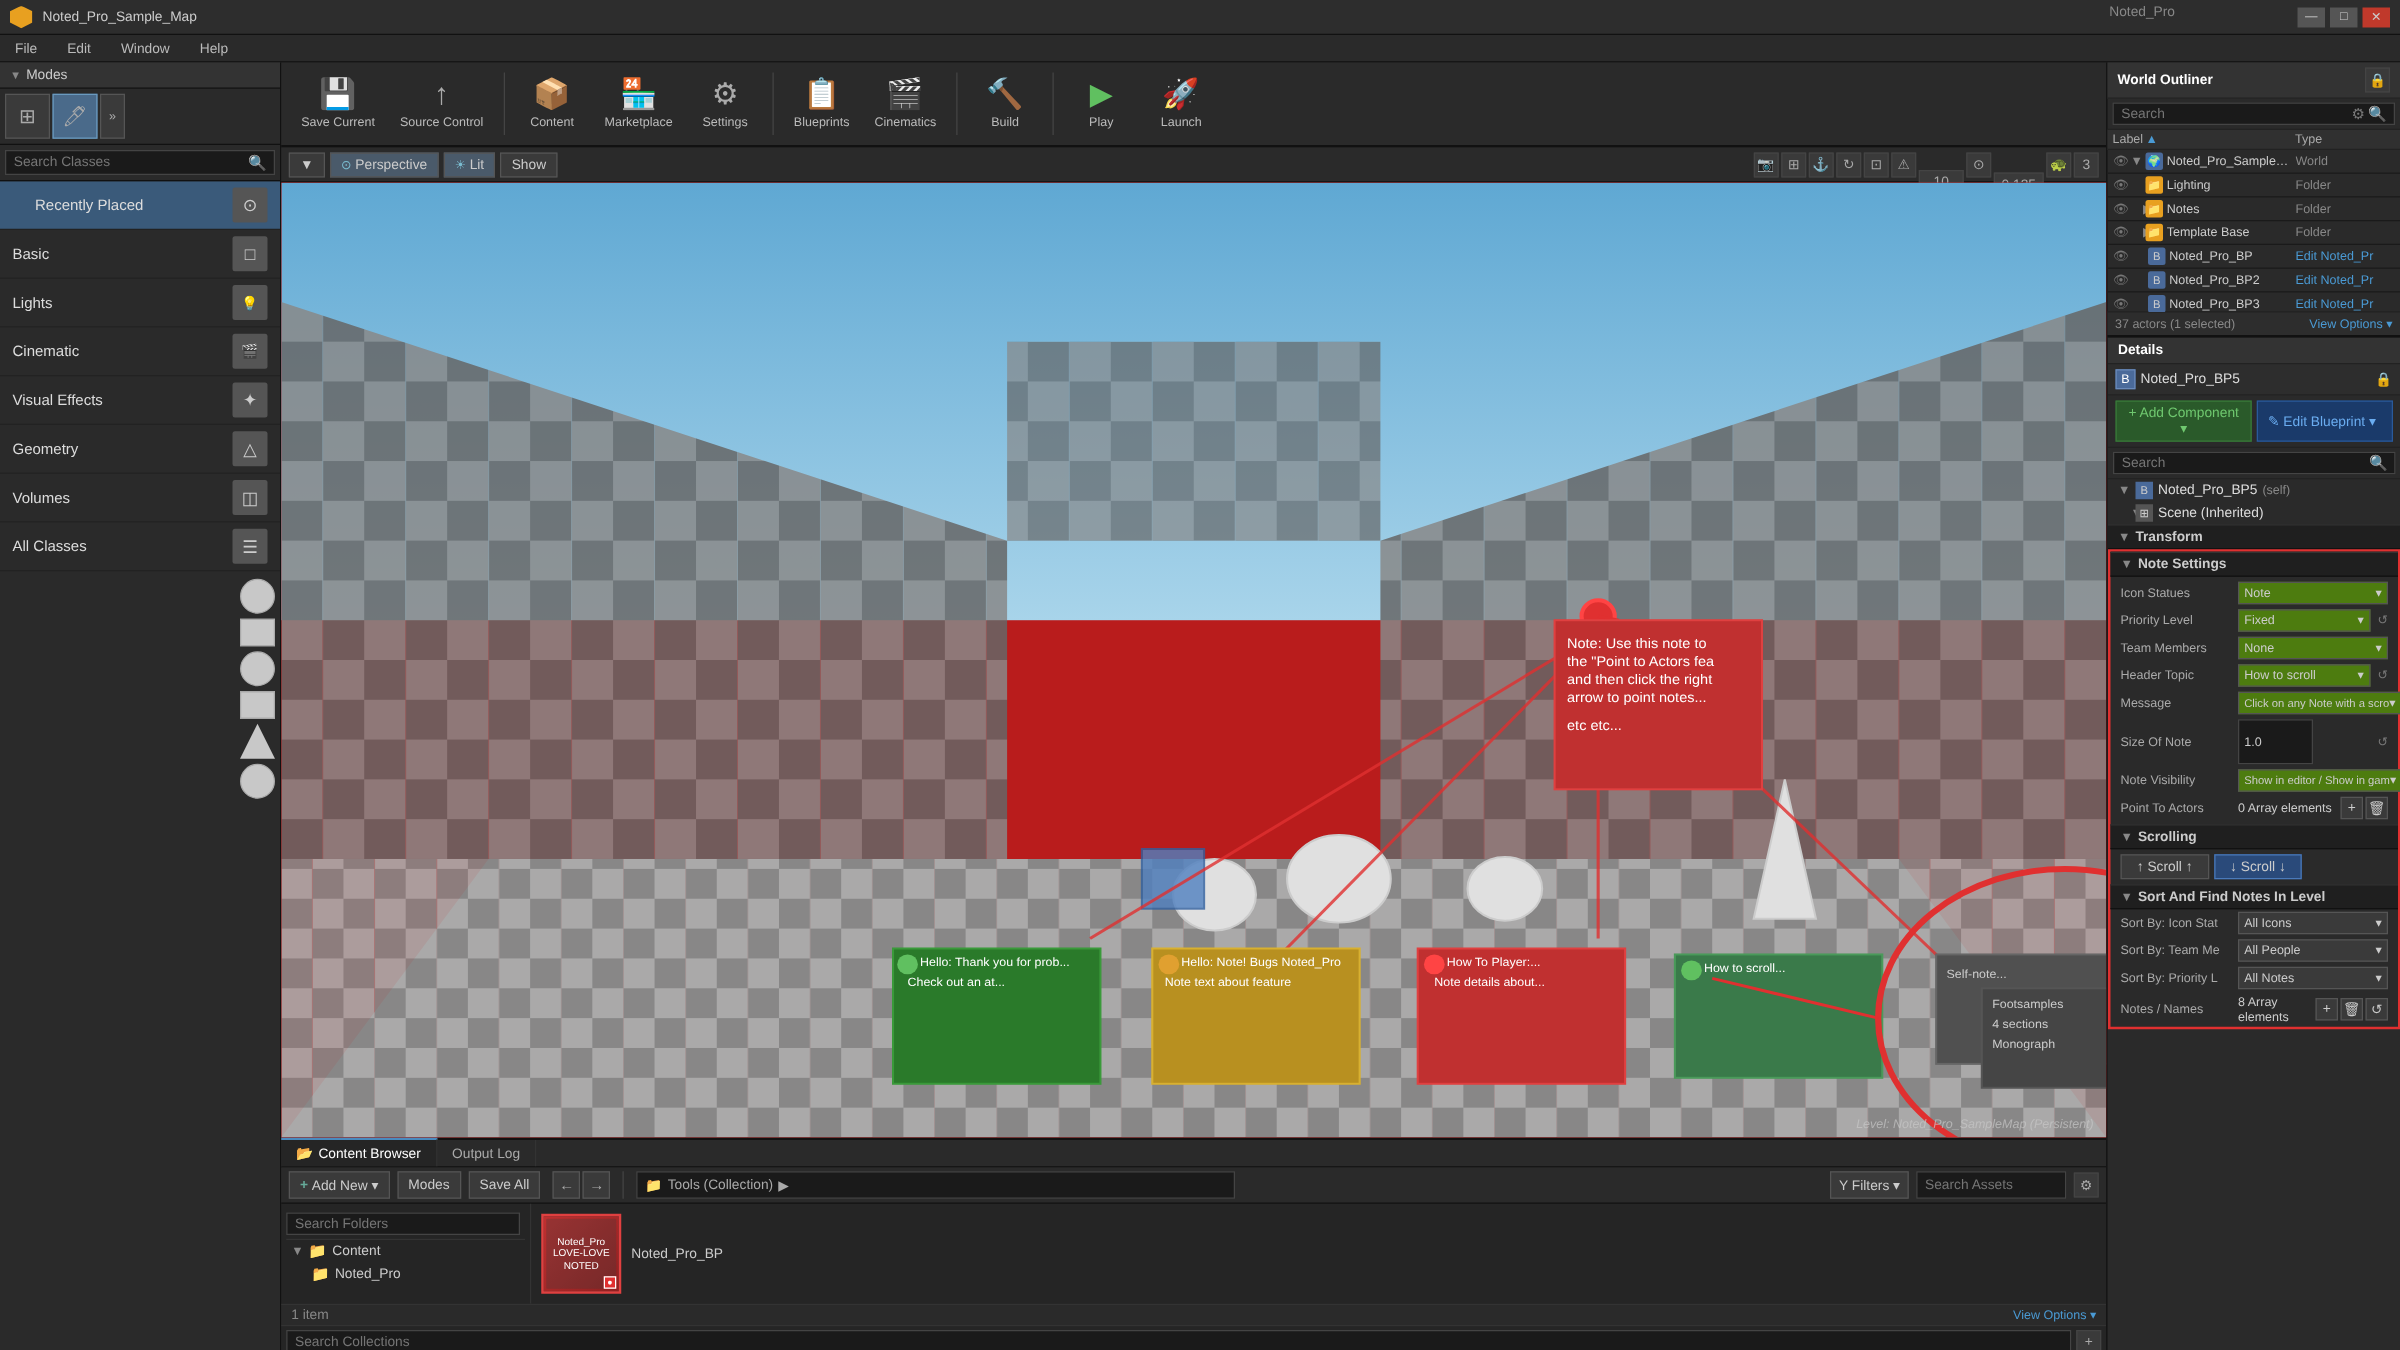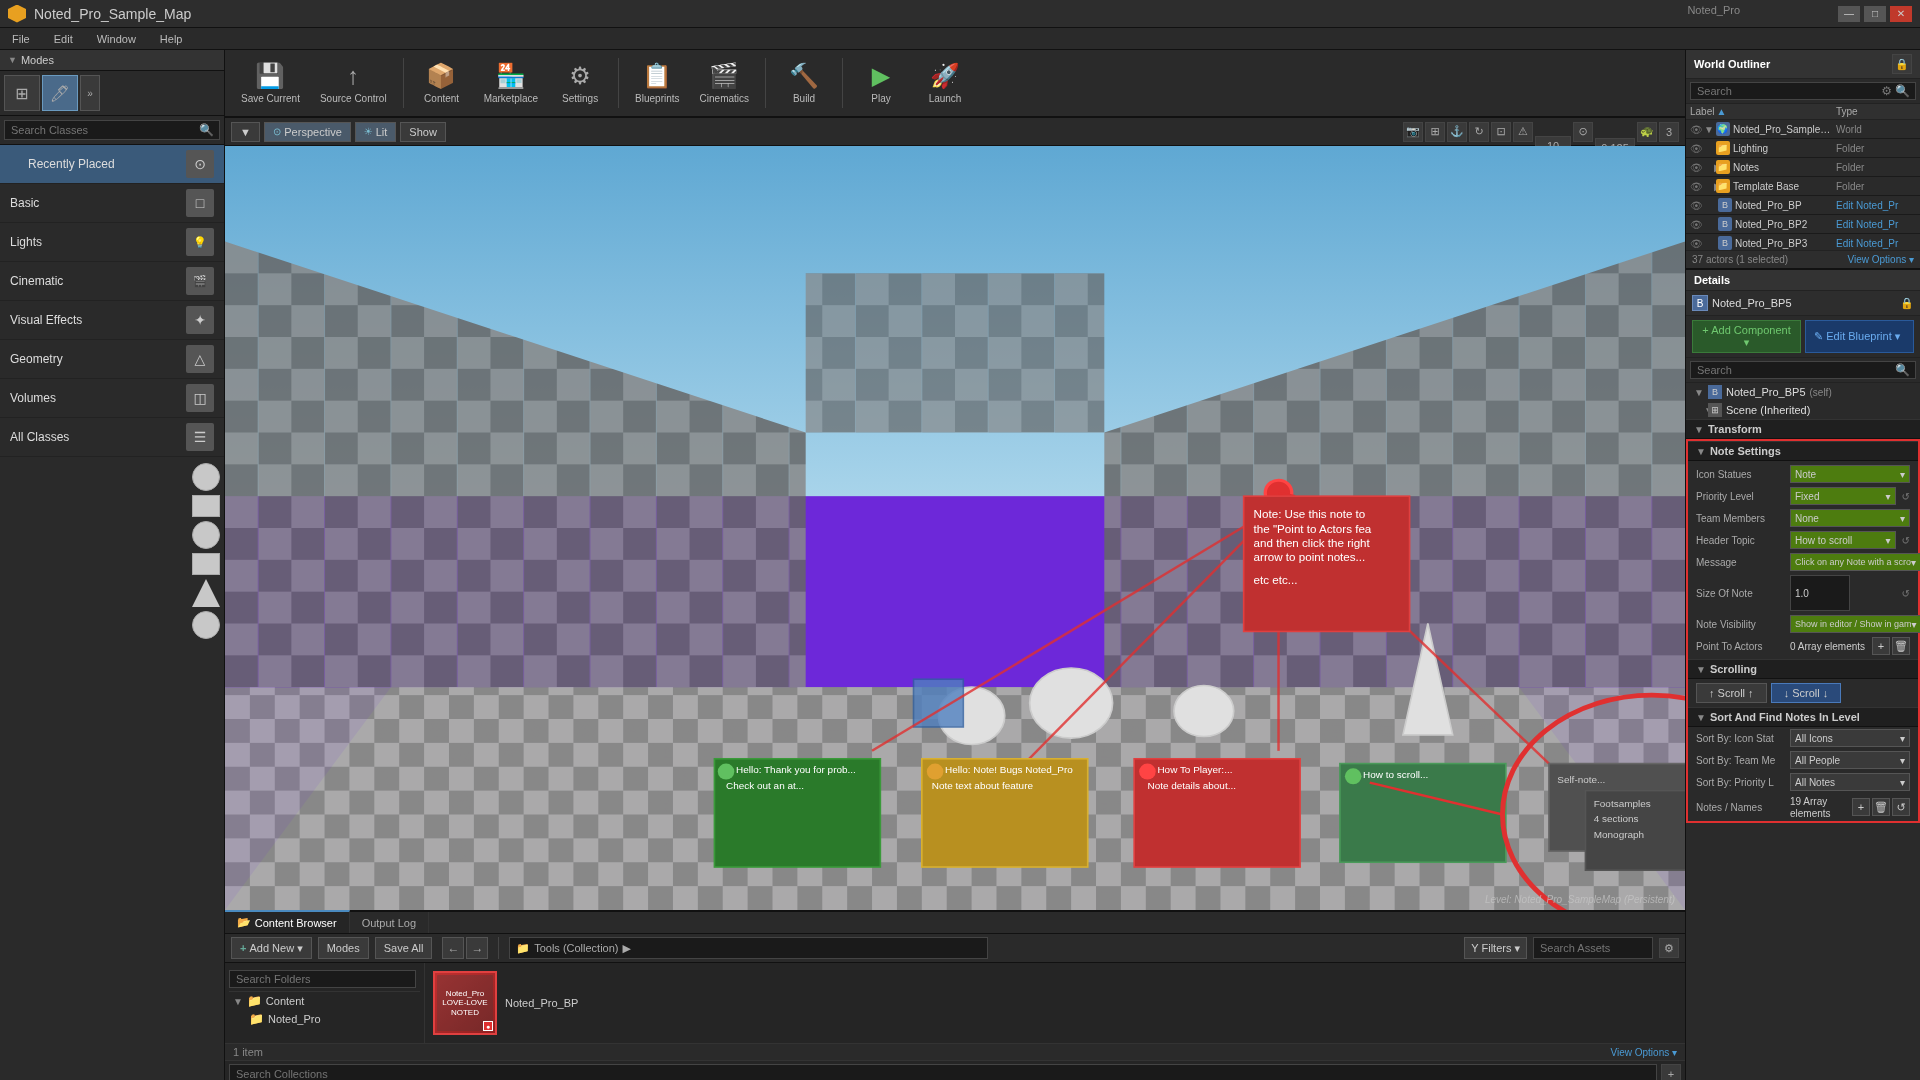--- a/index.html
+++ b/index.html
@@ -2,21 +2,21 @@
 <html><head>
   <meta charset="utf-8">
   <style>
     * { box-sizing: border-box; margin: 0; padding: 0; }
     body { background: #1a1a1a; font-family: 'Segoe UI', Arial, sans-serif; font-size: 11px; color: #ccc; width: 1920px; height: 1080px; overflow: hidden; }
 
     
     #title-bar { background: #2d2d2d; height: 28px; display: flex; align-items: center; justify-content: space-between; padding: 0 8px; border-bottom: 1px solid #111; }
     #title-bar .left { display: flex; align-items: center; gap: 8px; }
     #title-bar .ue-logo { width: 18px; height: 18px; background: #e8a020; clip-path: polygon(50% 0%, 100% 25%, 100% 75%, 50% 100%, 0% 75%, 0% 25%); }
-    #title-bar .title-text { color: #ccc; font-size: 14px; }
+    #title-bar .title-text { color: #ccc; font-size: 11px; }
     #title-bar .right { display: flex; gap: 4px; }
     .win-btn { width: 22px; height: 16px; background: #555; border: none; cursor: pointer; color: #ccc; font-size: 10px; display: flex; align-items: center; justify-content: center; }
     .win-btn.close { background: #c0392b; }
 
     
     #menu-bar { background: #2a2a2a; height: 22px; display: flex; align-items: center; padding: 0 8px; gap: 16px; border-bottom: 1px solid #111; }
     .menu-item { color: #bbb; font-size: 11px; cursor: pointer; padding: 2px 4px; }
 
     
     #main { display: flex; height: calc(1080px - 50px); }
@@ -46,21 +46,21 @@
     .toolbar-separator { width: 1px; height: 50px; background: #444; margin: 0 4px; }
 
     
     #center { flex: 1; display: flex; flex-direction: column; }
     #viewport-toolbar { background: #2a2a2a; height: 28px; display: flex; align-items: center; padding: 0 6px; gap: 4px; border-bottom: 1px solid #111; }
     .vp-btn { background: #3a3a3a; border: 1px solid #555; color: #ccc; padding: 2px 8px; font-size: 11px; cursor: pointer; display: flex; align-items: center; gap: 3px; height: 20px; }
     .vp-btn.active { background: #4a5a6a; }
     .vp-icons { display: flex; gap: 2px; margin-left: auto; align-items: center; }
     .vp-icon-btn { width: 20px; height: 20px; background: #3a3a3a; border: 1px solid #444; display: flex; align-items: center; justify-content: center; cursor: pointer; font-size: 11px; color: #aaa; }
 
-    #viewport { flex: 1; position: relative; overflow: hidden; background: #6d28d9; }
+    #viewport { flex: 1; position: relative; overflow: hidden; background: #b91c1c; }
 
     
     .level-info { position: absolute; bottom: 5px; right: 10px; color: rgba(200,200,200,0.7); font-size: 10px; font-style: italic; }
 
     
     #bottom-panel { height: 170px; background: #252525; border-top: 2px solid #111; display: flex; flex-direction: column; }
     #bottom-tabs { display: flex; background: #2a2a2a; border-bottom: 1px solid #111; }
     .bottom-tab { padding: 4px 12px; font-size: 11px; cursor: pointer; color: #aaa; border-right: 1px solid #333; display: flex; align-items: center; gap: 4px; }
     .bottom-tab.active { background: #252525; color: #fff; border-top: 2px solid #4a8abf; margin-top: -2px; }
 
@@ -732,21 +732,21 @@
             <span class="sort-label">Sort By: Priority L</span>
             <div class="sort-dropdown">
               <span>All Notes</span>
               <span>▾</span>
             </div>
           </div>
 
           <div class="prop-row">
             <span class="prop-label">Notes / Names</span>
             <div class="prop-value">
-              <span class="array-value">19 Array elements</span>
+              <span class="array-value">8 Array elements</span>
             </div>
             <div class="array-btns">
               <div class="arr-btn">+</div>
               <div class="arr-btn">🗑</div>
               <div class="arr-btn">↺</div>
             </div>
           </div>
         </div>
       </div>
     </div>

